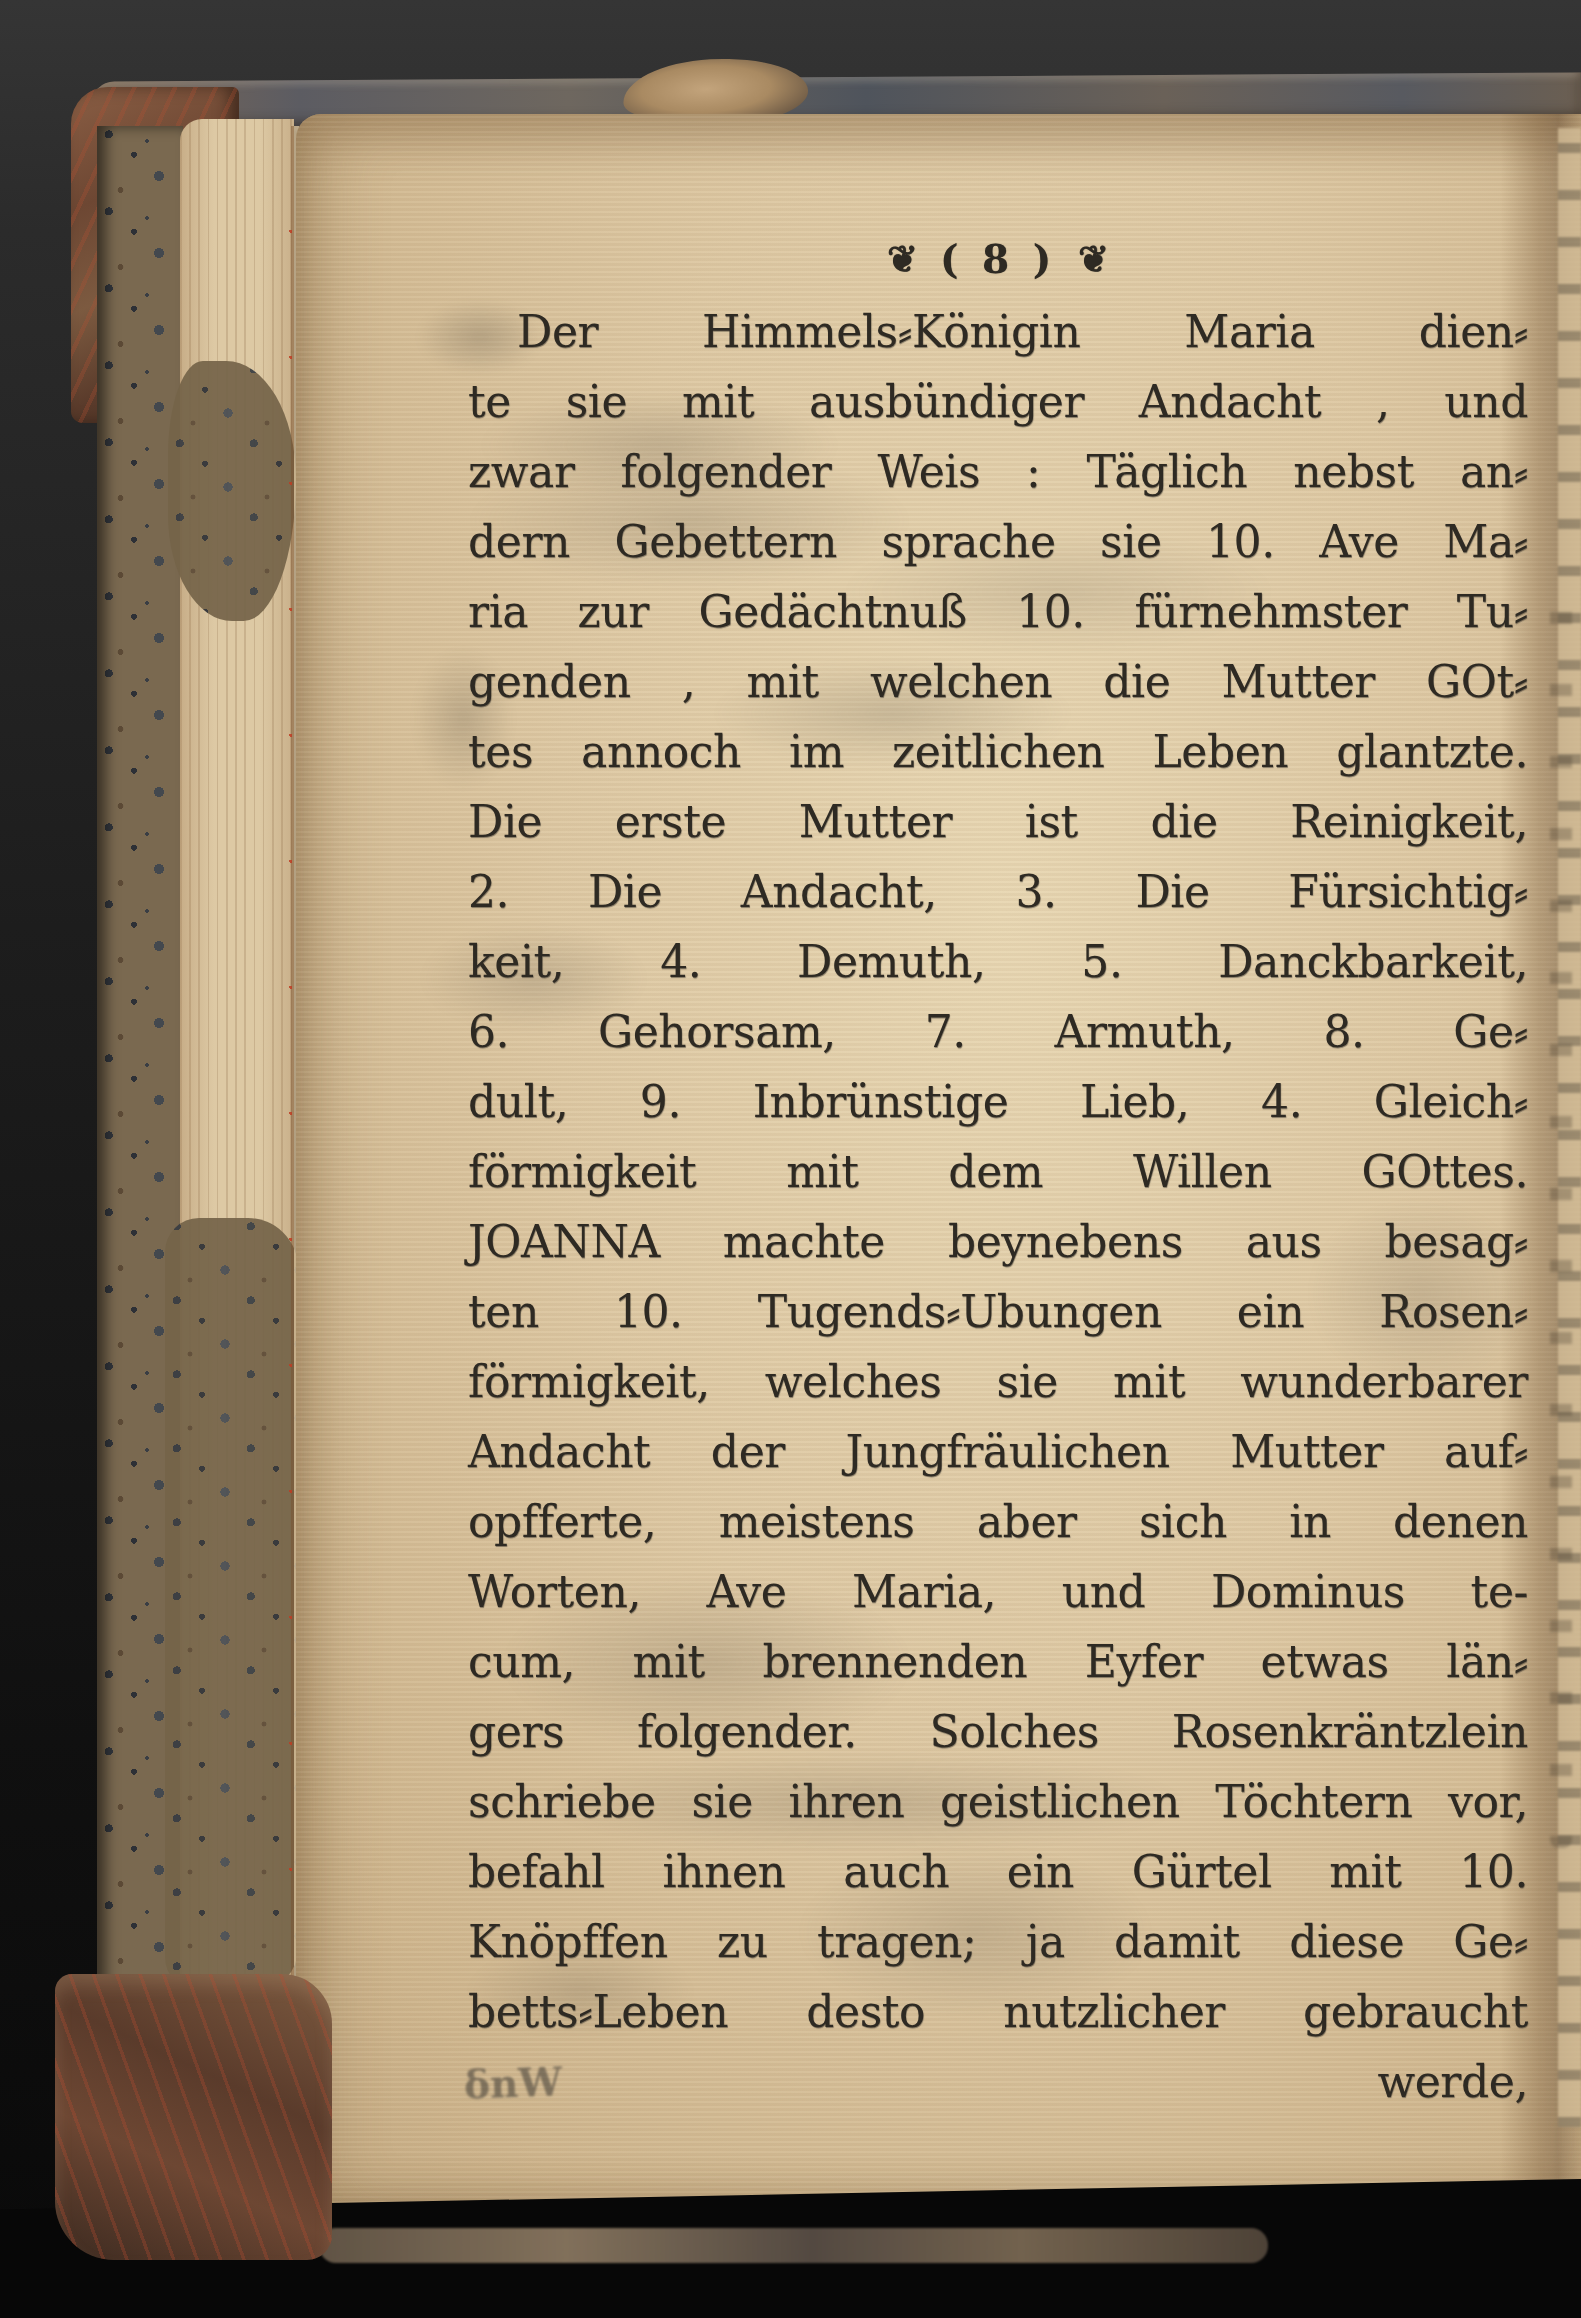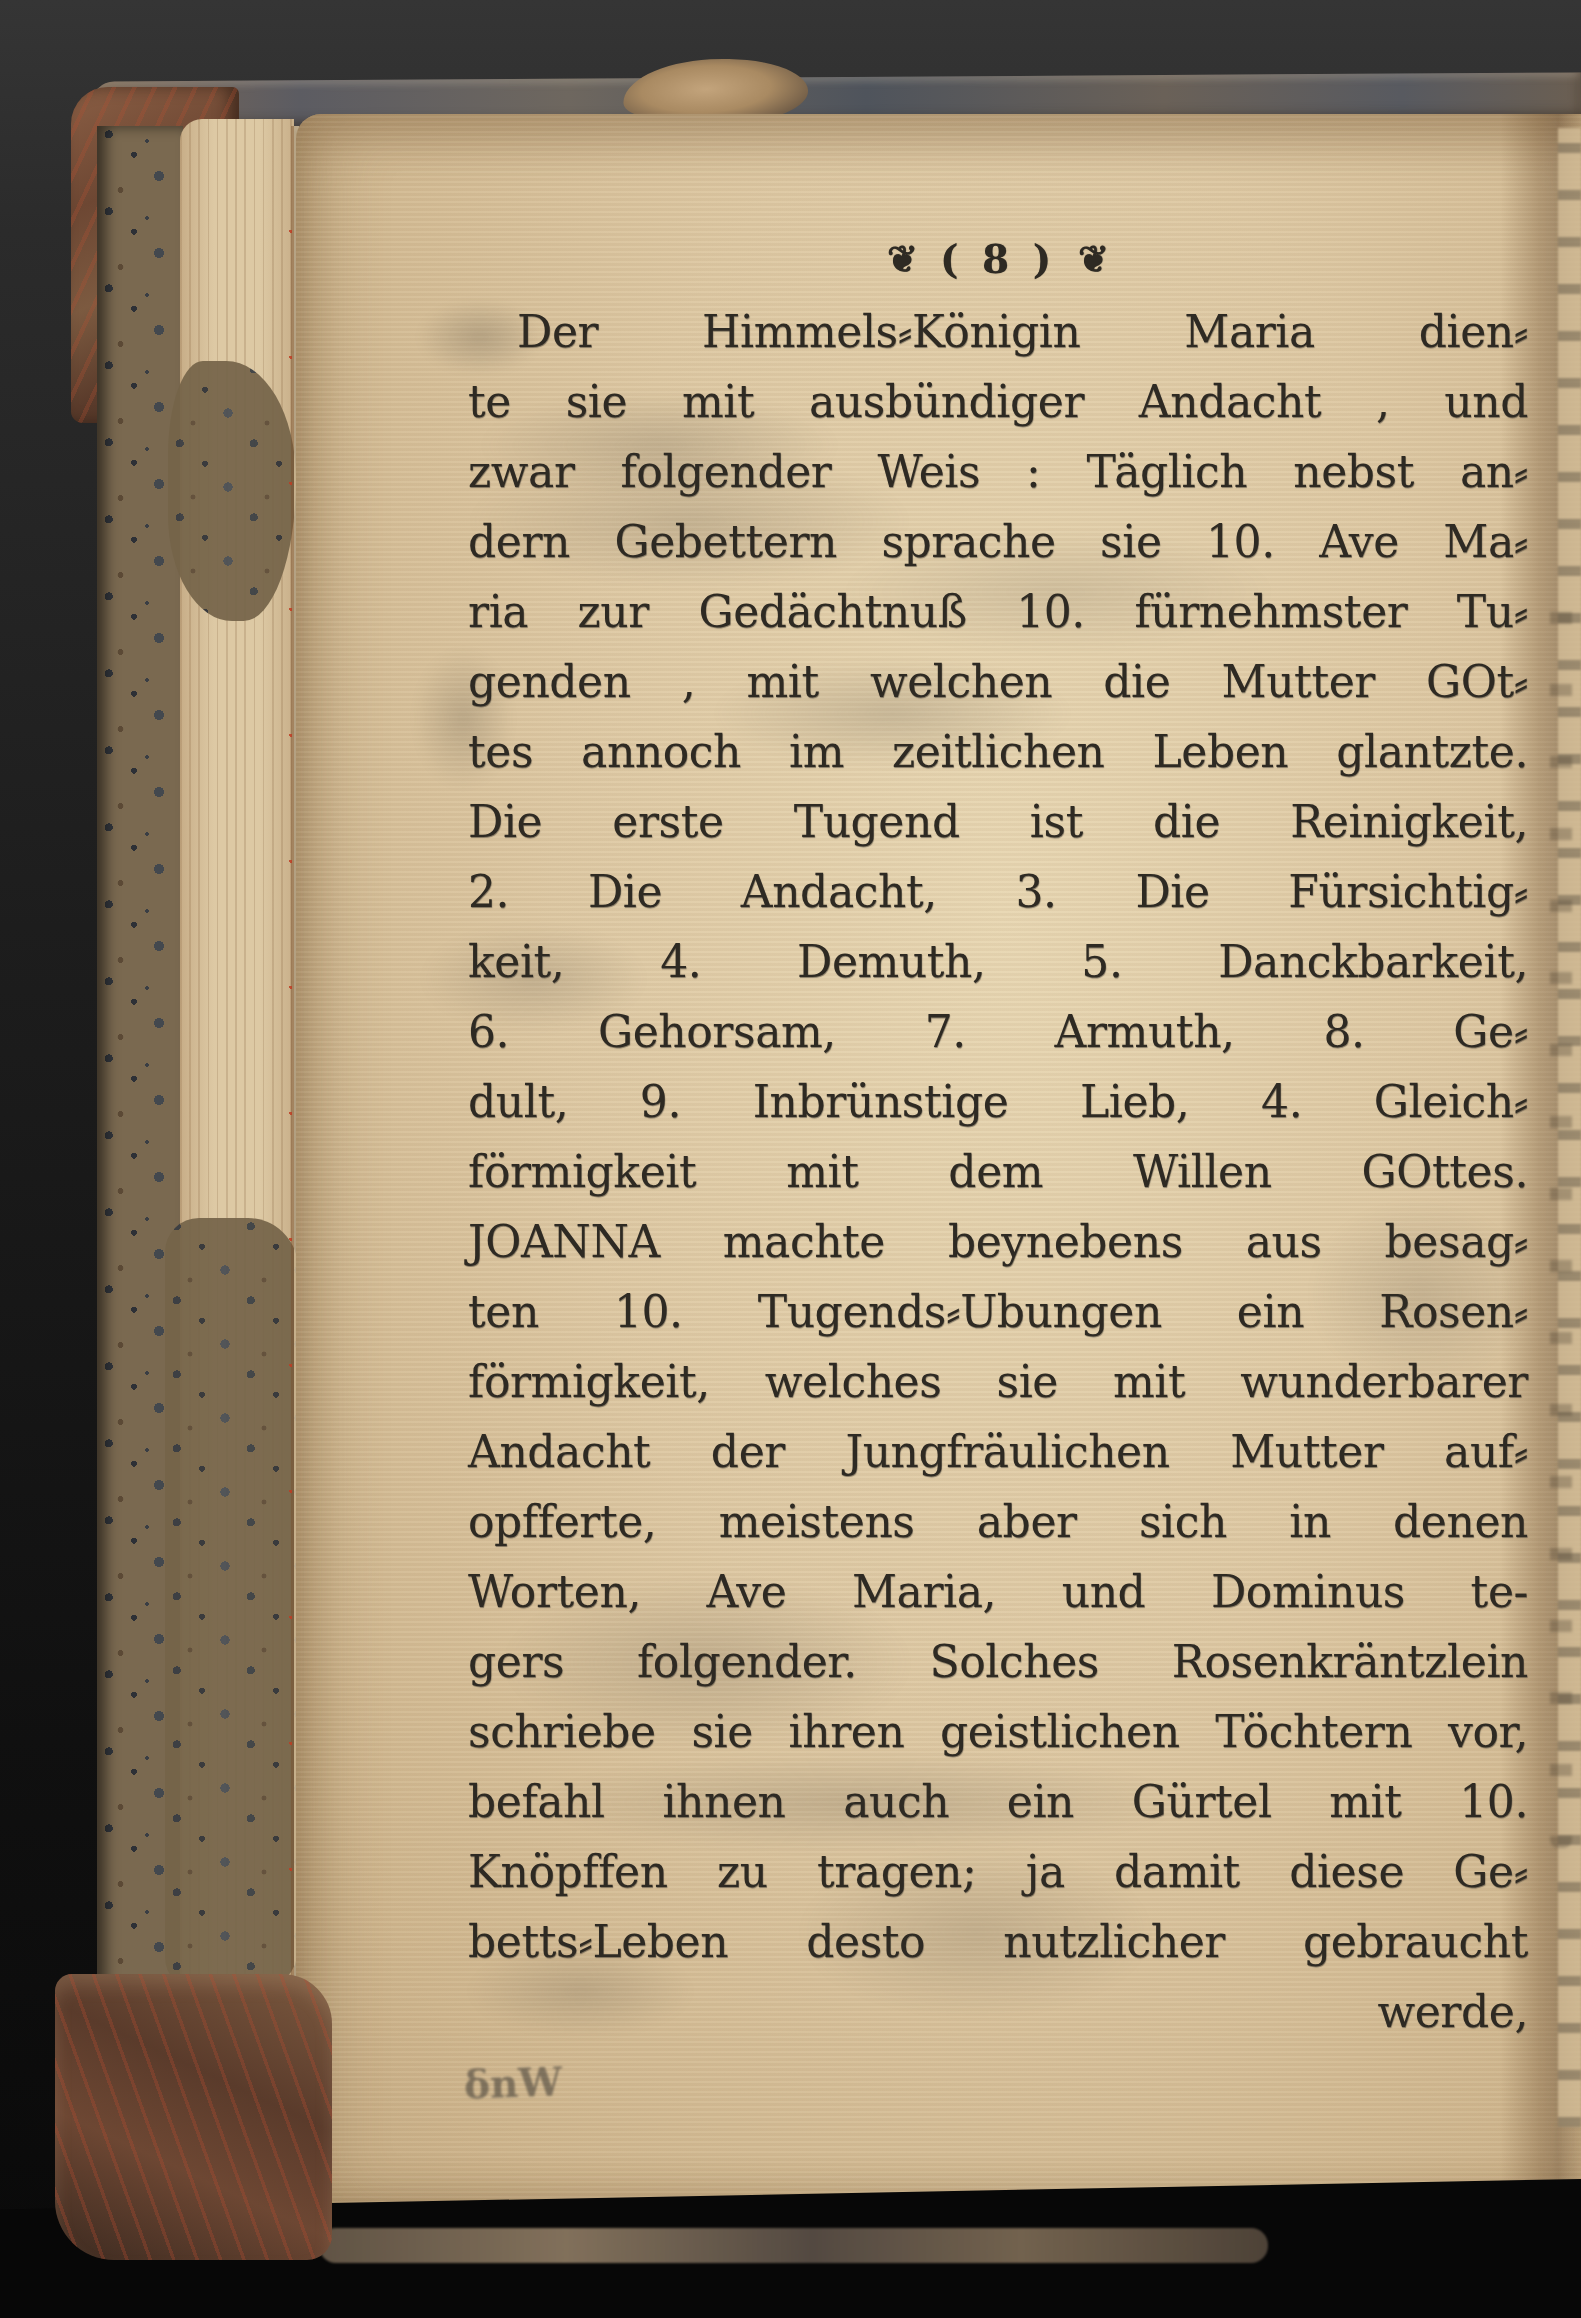--- a/index.html
+++ b/index.html
@@ -178,32 +178,33 @@
       <span class="fleuron">❦</span>
     </div>
     <div class="body-lines">
       <div class="line first">Der Himmels⸗Königin Maria dien⸗</div>
       <div class="line">te sie mit ausbündiger Andacht , und</div>
       <div class="line">zwar folgender Weis : Täglich nebst an⸗</div>
       <div class="line">dern Gebettern sprache sie 10. Ave Ma⸗</div>
       <div class="line">ria zur Gedächtnuß 10. fürnehmster Tu⸗</div>
       <div class="line">genden , mit welchen die Mutter GOt⸗</div>
       <div class="line">tes annoch im zeitlichen Leben glantzte.</div>
-      <div class="line">Die erste Tugend ist die Reinigkeit,</div>
+      <div class="line">Die erste Mutter ist die Reinigkeit,</div>
       <div class="line">2. Die Andacht, 3. Die Fürsichtig⸗</div>
       <div class="line">keit, 4. Demuth, 5. Danckbarkeit,</div>
       <div class="line">6. Gehorsam, 7. Armuth, 8. Ge⸗</div>
       <div class="line">dult, 9. Inbrünstige Lieb, 4. Gleich⸗</div>
       <div class="line">förmigkeit mit dem Willen GOttes.</div>
       <div class="line">JOANNA machte beynebens aus besag⸗</div>
       <div class="line">ten 10. Tugends⸗Ubungen ein Rosen⸗</div>
       <div class="line">förmigkeit, welches sie mit wunderbarer</div>
       <div class="line">Andacht der Jungfräulichen Mutter auf⸗</div>
       <div class="line">opfferte, meistens aber sich in denen</div>
       <div class="line">Worten, Ave Maria, und Dominus te-</div>
+      <div class="line">cum, mit brennenden Eyfer etwas län⸗</div>
       <div class="line">gers folgender. Solches Rosenkräntzlein</div>
       <div class="line">schriebe sie ihren geistlichen Töchtern vor,</div>
       <div class="line">befahl ihnen auch ein Gürtel mit 10.</div>
       <div class="line">Knöpffen zu tragen; ja damit diese Ge⸗</div>
       <div class="line">betts⸗Leben desto nutzlicher gebraucht</div>
       <div class="line right">werde,</div>
     </div>
   </div>
 
   <div class="catchword">ẟnW</div>

